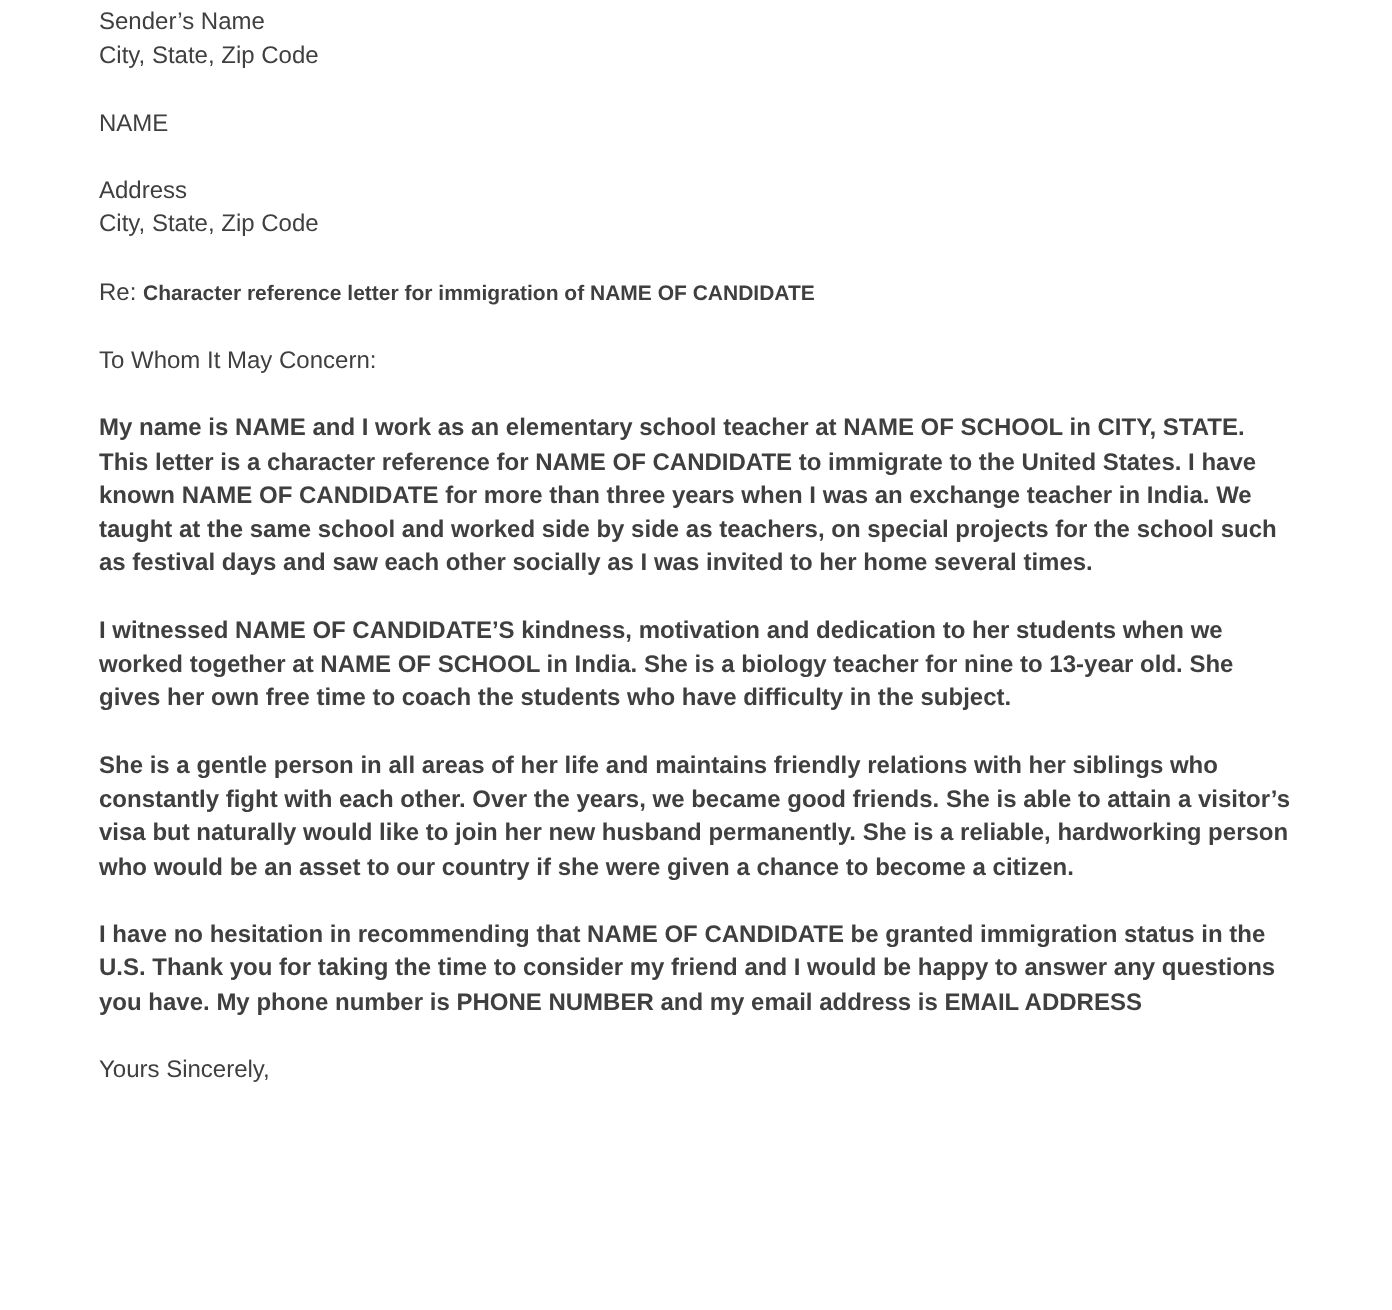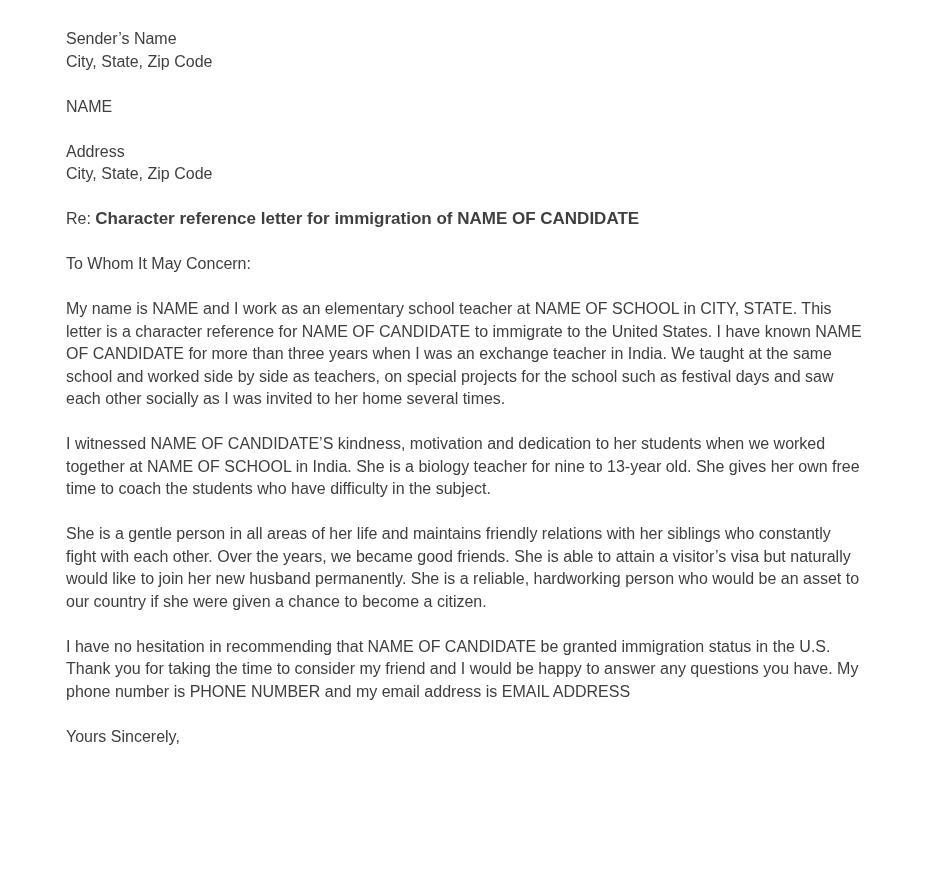--- a/index.html
+++ b/index.html
@@ -6,45 +6,46 @@
     margin: 0;
     padding: 0;
     background: #ffffff;
   }
   .page {
     position: relative;
     width: 928px;
     height: 873px;
     box-sizing: border-box;
     background: #ffffff;
-    padding: 28px 66px 0 66px;
+    padding: 4px 66px 0 66px;
     overflow: hidden;
     font-family: "Liberation Sans", sans-serif;
     font-size: 16px;
     line-height: 22.5px;
     color: #3f3f3f;
     -webkit-font-smoothing: antialiased;
   }
   .line {
     margin: 0;
     white-space: pre-wrap;
   }
   .block {
     margin: 0 0 22.5px 0;
   }
   .para {
     margin: 0 0 22.5px 0;
     white-space: pre-wrap;
+    font-weight: bold;
   }
   .subject-line {
     margin: 0 0 22.5px 0;
   }
   .subject-bold {
     font-weight: bold;
-    font-size: 17px;
+    font-size: 14px;
   }
 </style>
 </head>
 <body>
 
 <div class="page">
 
   <div class="block">
     <p class="line">Sender’s Name</p>
     <p class="line">City, State, Zip Code</p>

